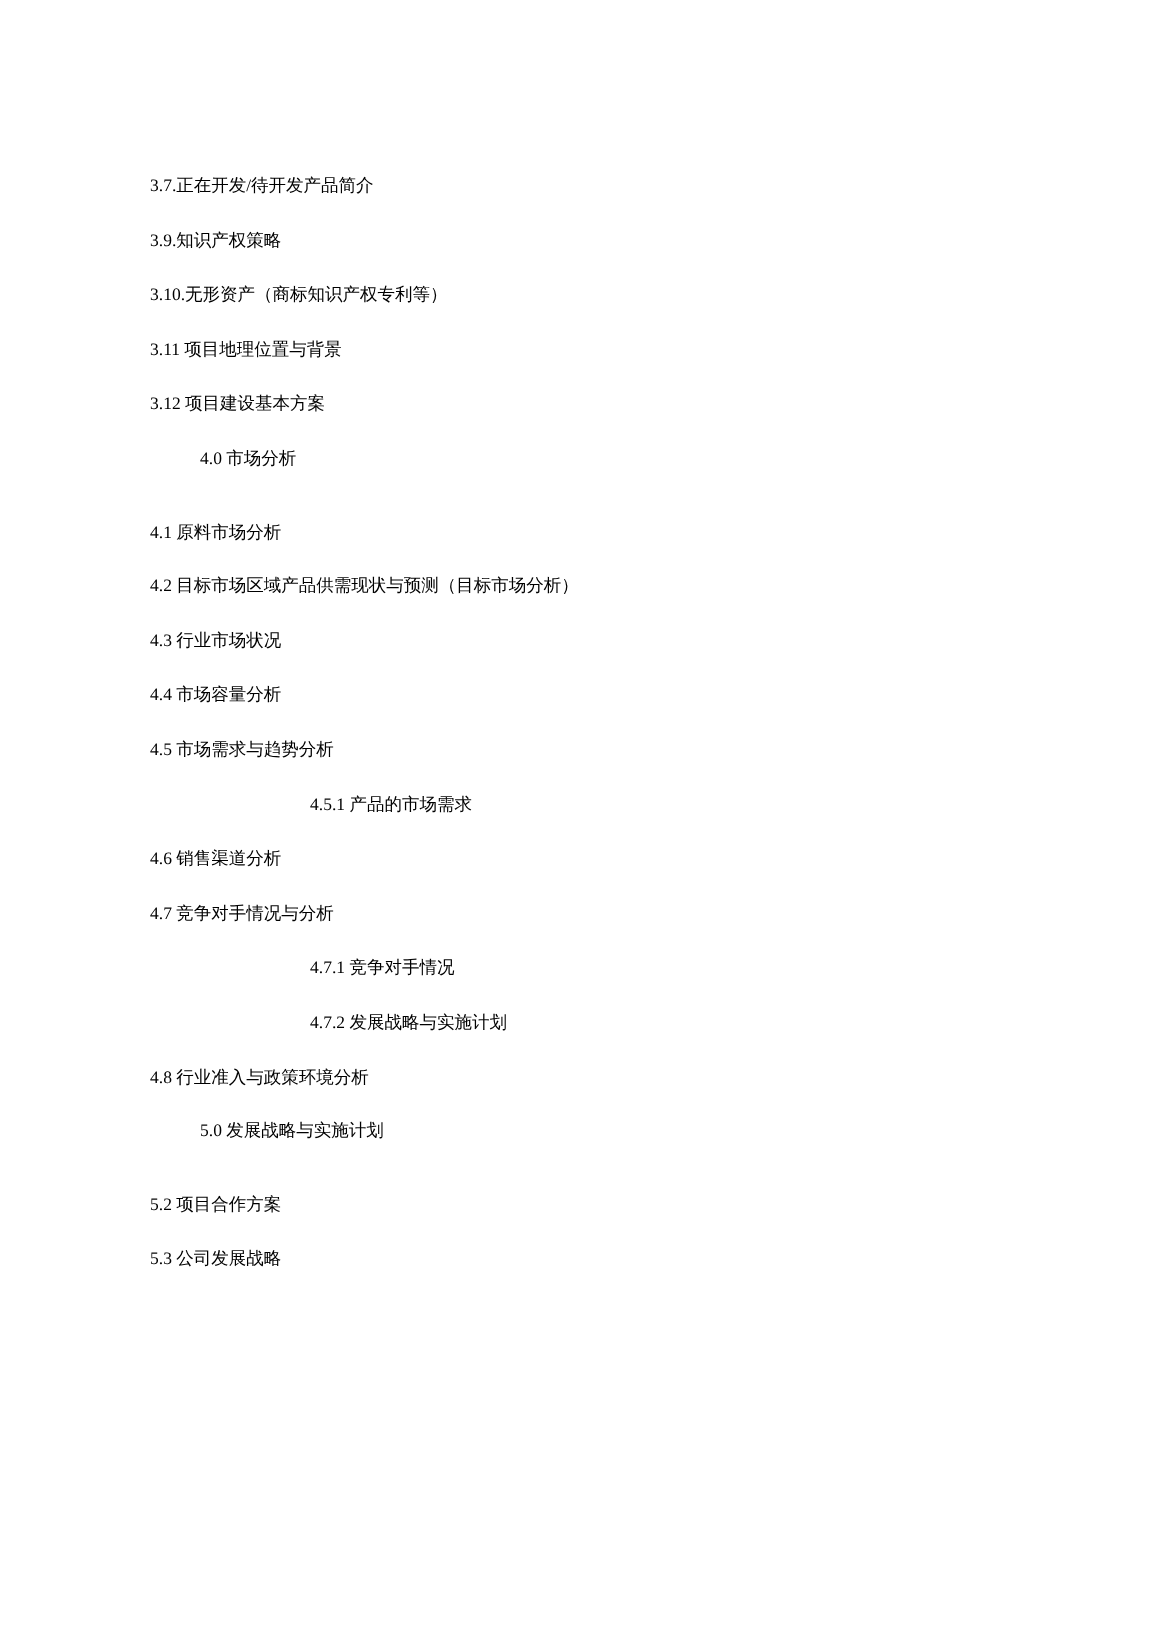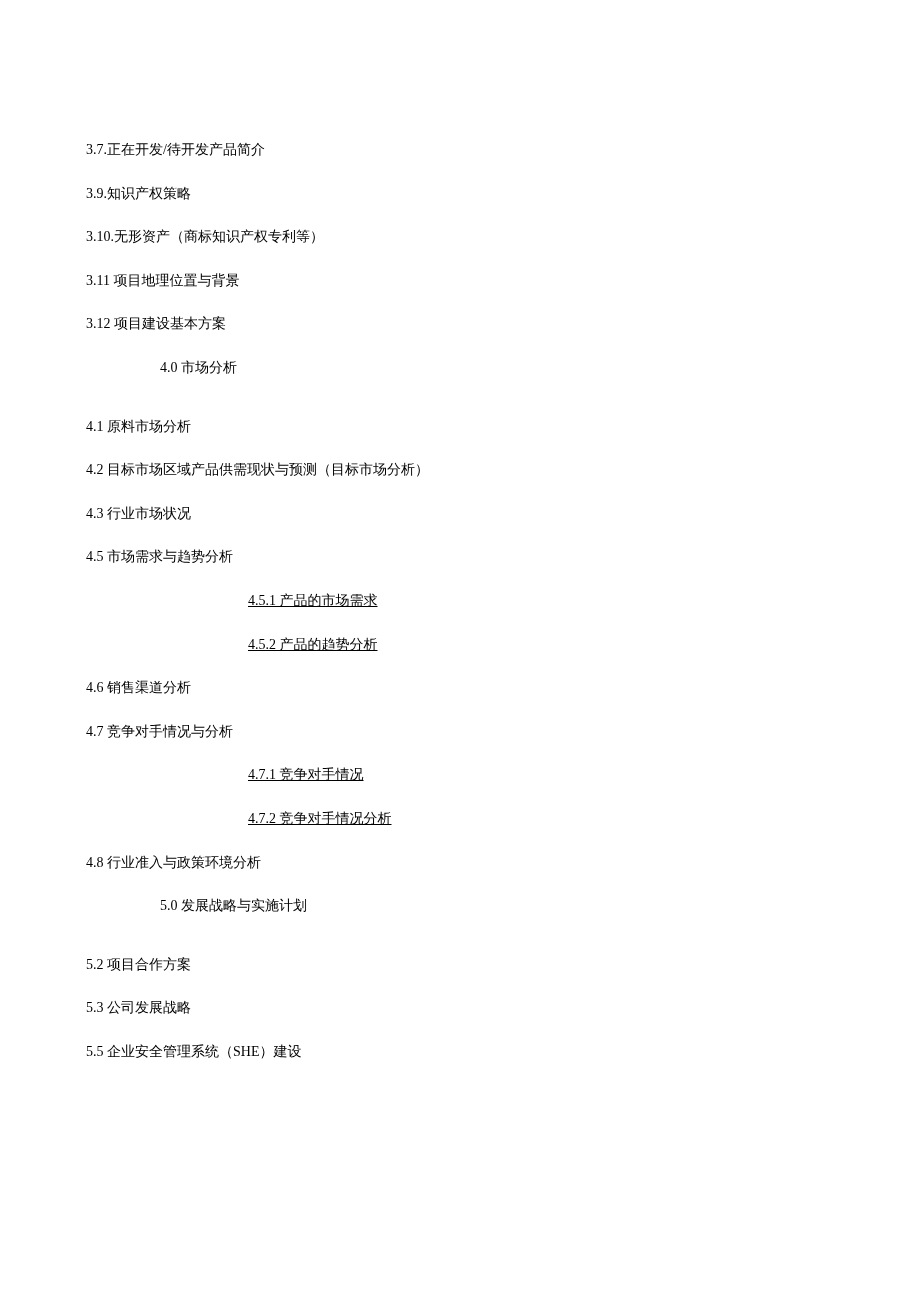--- a/index.html
+++ b/index.html
@@ -11,57 +11,55 @@
       background: #ffffff;
       font-family: "SimSun", "宋体", serif;
       width: 920px;
       height: 1302px;
       padding: 140px 0 0 0;
       font-size: 14px;
       color: #000000;
       line-height: 1.4;
     }
     .level-2 {
-      padding-left: 86px;
+      padding-left: 120px;
       margin-bottom: 24px;
     }
     .level-1 {
       padding-left: 160px;
       margin-bottom: 24px;
       margin-top: 15px;
     }
     .level-3 {
       padding-left: 248px;
       margin-bottom: 24px;
-      text-decoration: underline;
     }
     .section-spacer {
       height: 15px;
     }
   </style>
 </head>
 <body>
 
 <div>
     <div class="level-2">3.7.正在开发/待开发产品简介</div>
     <div class="level-2">3.9.知识产权策略</div>
     <div class="level-2">3.10.无形资产（商标知识产权专利等）</div>
     <div class="level-2">3.11 项目地理位置与背景</div>
     <div class="level-2">3.12 项目建设基本方案</div>
     <div class="level-1">4.0 市场分析</div>
     <div class="section-spacer"></div>
     <div class="level-2">4.1 原料市场分析</div>
     <div class="level-2">4.2 目标市场区域产品供需现状与预测（目标市场分析）</div>
     <div class="level-2">4.3 行业市场状况</div>
+    <div class="level-2">4.4 市场容量分析</div>
     <div class="level-2">4.5 市场需求与趋势分析</div>
     <div class="level-3">4.5.1 产品的市场需求</div>
-    <div class="level-3">4.5.2 产品的趋势分析</div>
     <div class="level-2">4.6 销售渠道分析</div>
     <div class="level-2">4.7 竞争对手情况与分析</div>
     <div class="level-3">4.7.1 竞争对手情况</div>
-    <div class="level-3">4.7.2 竞争对手情况分析</div>
+    <div class="level-3">4.7.2 发展战略与实施计划</div>
     <div class="level-2">4.8 行业准入与政策环境分析</div>
     <div class="level-1">5.0 发展战略与实施计划</div>
     <div class="section-spacer"></div>
     <div class="level-2">5.2 项目合作方案</div>
     <div class="level-2">5.3 公司发展战略</div>
-    <div class="level-2">5.5 企业安全管理系统（SHE）建设</div>
   </div>
 
 </body></html>

